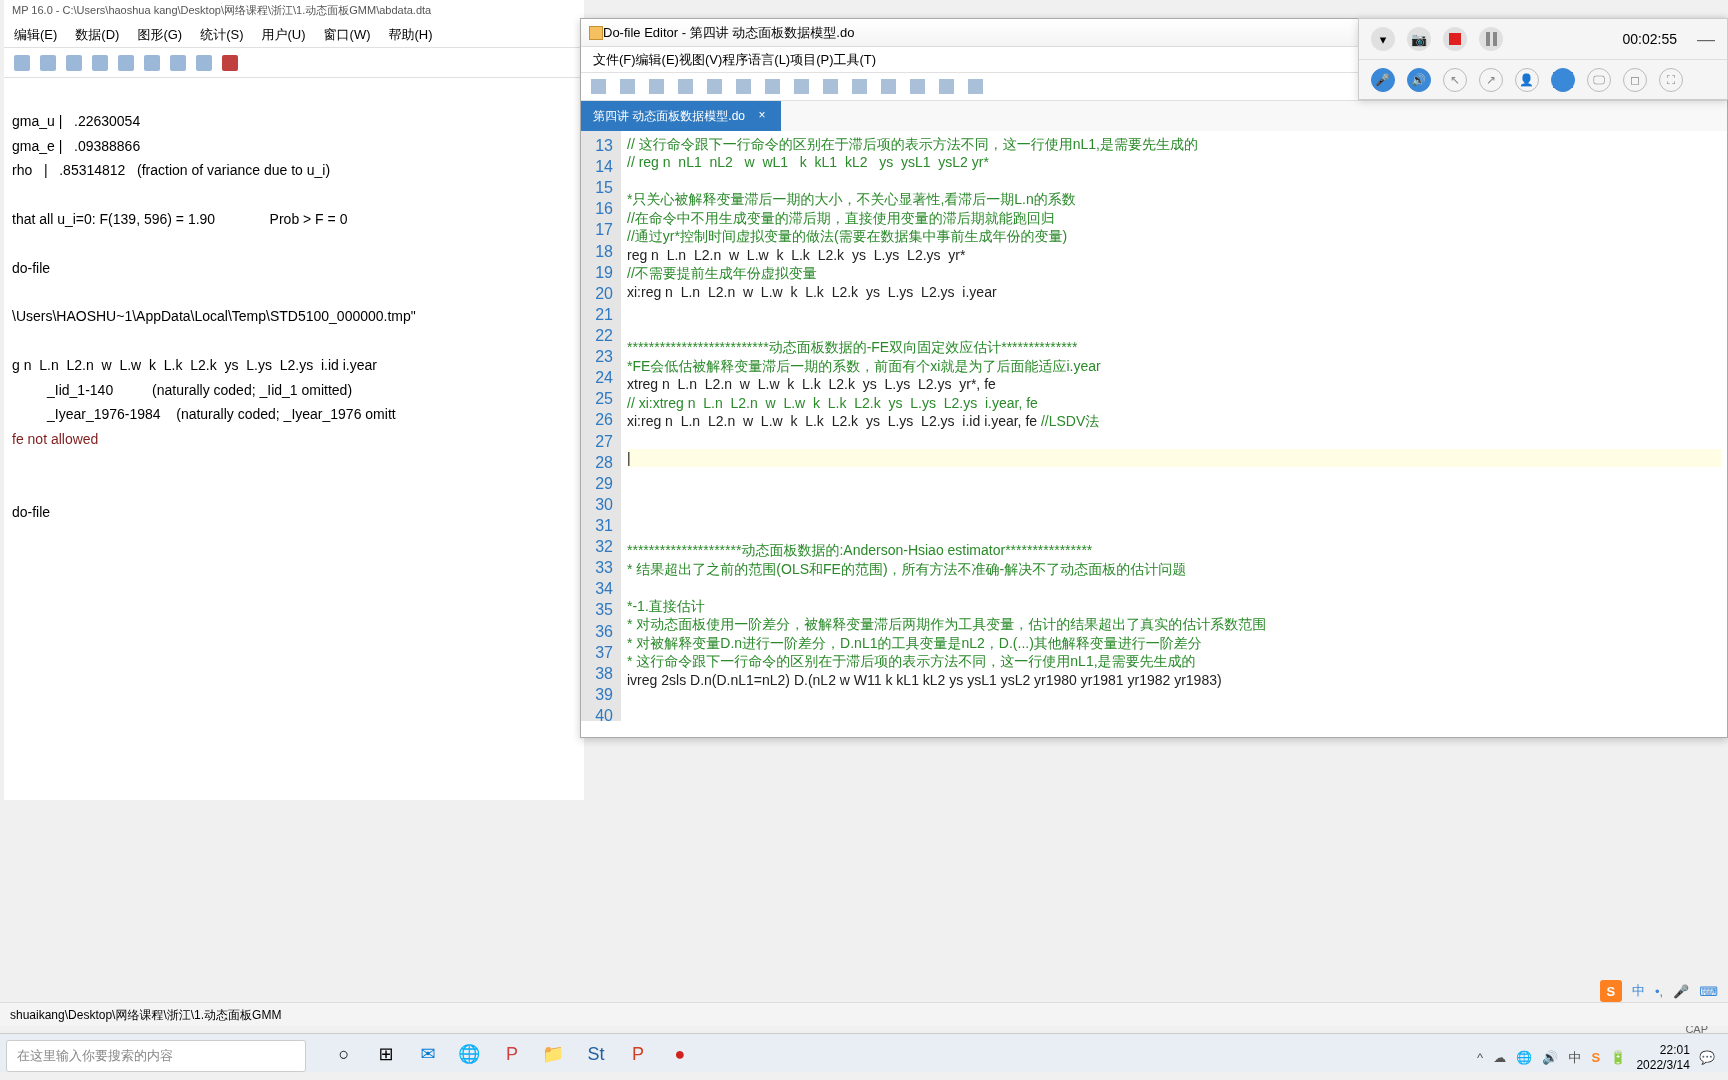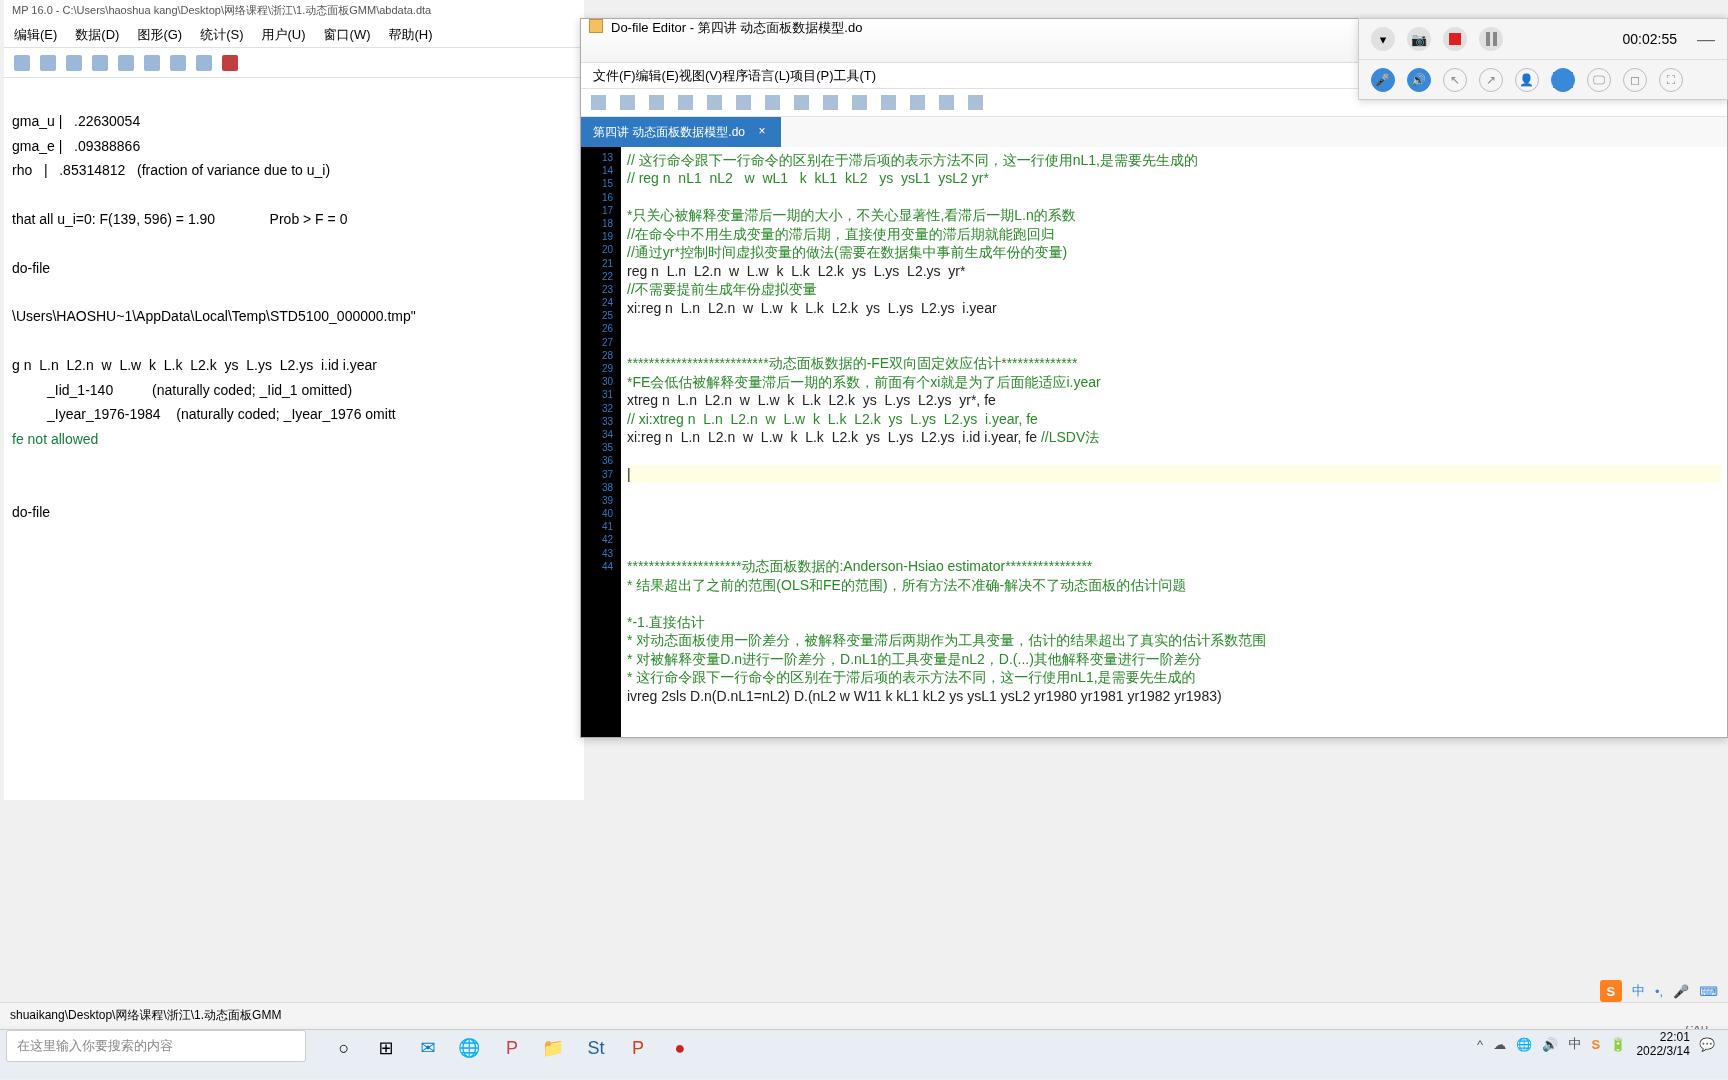--- a/index.html
+++ b/index.html
@@ -7,35 +7,35 @@
 .mono{font-family:Consolas,"Courier New",monospace}
 
 
 .stata{position:absolute;left:4px;top:0;width:580px;height:800px;background:#fff}
 .stata-title{height:22px;padding:3px 8px;font-size:11px;color:#555;background:#fff}
 .stata-menu{height:26px;display:flex;gap:18px;padding:4px 10px;background:#fff;border-bottom:1px solid #e0e0e0}
 .stata-toolbar{height:30px;display:flex;gap:10px;padding:6px 10px;align-items:center;border-bottom:1px solid #e0e0e0}
 .tb-icon{width:16px;height:16px;background:#9cb8d8;border-radius:2px}
 .tb-icon.red{background:#c04040}
 .stata-output{padding:8px;font-size:14px;line-height:1.7;white-space:pre}
-.stata-output .err{color:#15803d}
+.stata-output .err{color:#7f1d1d}
 
 
 .dofile{position:absolute;left:580px;top:18px;width:1148px;height:720px;background:#fff;border:1px solid #aaa;box-shadow:0 2px 8px rgba(0,0,0,.2)}
-.dofile-title{height:44px;background:linear-gradient(#fff,#f4f4f4);display:flex;padding:0 8px;gap:8px;border-bottom:1px solid #ddd}
+.dofile-title{height:28px;background:linear-gradient(#fff,#f4f4f4);display:flex;align-items:center;padding:0 8px;gap:0;border-bottom:1px solid #ddd}
 .dofile-title .ico{width:14px;height:14px;background:#f5c060;border:1px solid #c89030}
 .dofile-menu{height:26px;display:flex;padding:4px 12px;border-bottom:1px solid #e0e0e0}
 .dofile-tools{height:28px;display:flex;gap:14px;padding:5px 10px;align-items:center;border-bottom:1px solid #e0e0e0}
 .dt-ico{width:15px;height:15px;background:#aac0d8}
 .tabbar{height:30px;display:flex;background:#f8f8f8}
 .tab{background:#2e79c2;color:#fff;padding:6px 12px;display:flex;align-items:center;gap:10px;font-size:12px}
 .tab-close{width:14px;height:14px;line-height:12px;text-align:center;color:#fff}
 
 .code{display:flex;height:590px;overflow:hidden;background:#fff}
-.gutter{width:40px;background:#000000;text-align:right;padding:4px 8px 4px 4px;color:#2e79c2;font-size:10px;line-height:1.32}
+.gutter{width:40px;background:#e5e5e5;text-align:right;padding:4px 8px 4px 4px;color:#2e79c2;font-size:16px;line-height:1.32}
 .lines{flex:1;padding:4px 6px;font-size:14px;line-height:1.32}
 .lines .ln{white-space:pre}
 .c-cmt{color:#2a8a2a}
 .c-code{color:#222}
 .lines .hl{background:#fffde4}
 
 
 .recorder{position:absolute;right:0;top:18px;width:370px;height:82px;background:#f5f5f5;border:1px solid #ccc;box-shadow:0 2px 8px rgba(0,0,0,.15)}
 .rec-r1{height:40px;display:flex;align-items:center;padding:0 12px;gap:12px}
 .rec-btn{width:24px;height:24px;border-radius:12px;background:#e0e0e0;display:flex;align-items:center;justify-content:center}
@@ -50,21 +50,21 @@
 .rec-ico.on{background:#3a88d8;border-color:#3a88d8;color:#fff}
 .rec-ico.active{background:#3a88d8;border-color:#3a88d8}
 .rec-box{width:20px;height:16px;border:1.5px solid #3a88d8}
 
 
 .imebar{position:absolute;right:0;bottom:75px;height:28px;display:flex;align-items:center;gap:10px;padding:0 10px}
 .ime-ico{width:22px;height:22px;background:#ff8020;border-radius:3px;color:#fff;display:flex;align-items:center;justify-content:center;font-weight:bold;font-size:13px}
 .caps{position:absolute;right:20px;bottom:45px;font-size:11px;color:#666}
 
 
-.taskbar{position:absolute;left:0;bottom:1px;width:1728px;height:50px;background:#e8eef3;display:flex;align-items:flex-start;border-top:1px solid #ccc}
+.taskbar{position:absolute;left:0;bottom:8px;width:1728px;height:39px;background:#e8eef3;display:flex;align-items:flex-end;border-top:1px solid #ccc}
 .search{width:300px;height:32px;margin-left:6px;background:#fff;border:1px solid #ccc;border-radius:3px;padding:0 10px;color:#888;display:flex;align-items:center}
 .tcenter{display:flex;gap:6px;margin-left:20px;align-items:center}
 .ti{width:36px;height:36px;display:flex;align-items:center;justify-content:center;font-size:18px}
 .tright{margin-left:auto;display:flex;align-items:center;gap:10px;padding-right:12px;font-size:12px}
 .dt{text-align:right;line-height:1.2}
 .sys-ico{color:#555;font-size:13px}
 .stata-status{position:absolute;left:0;bottom:54px;width:1728px;height:24px;background:#f4f4f4;padding:4px 10px;font-size:12px;border-top:1px solid #ddd}
 </style>
 </head>
 <body>

